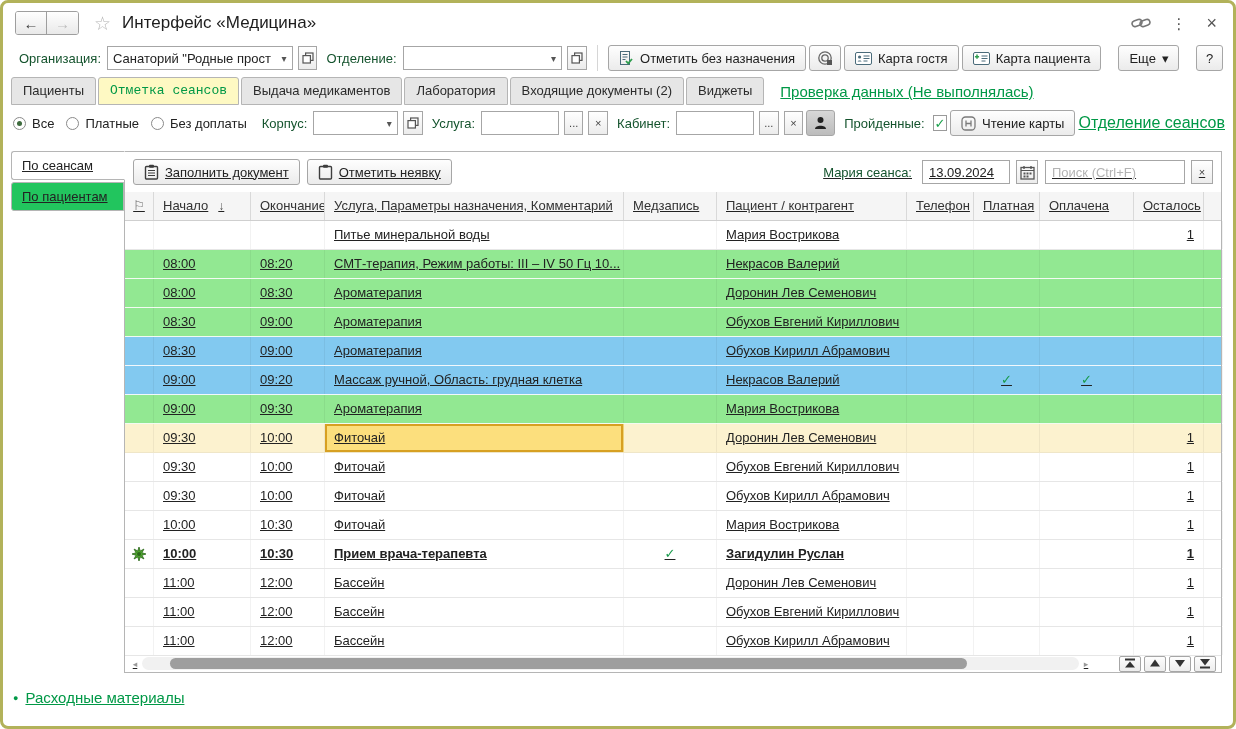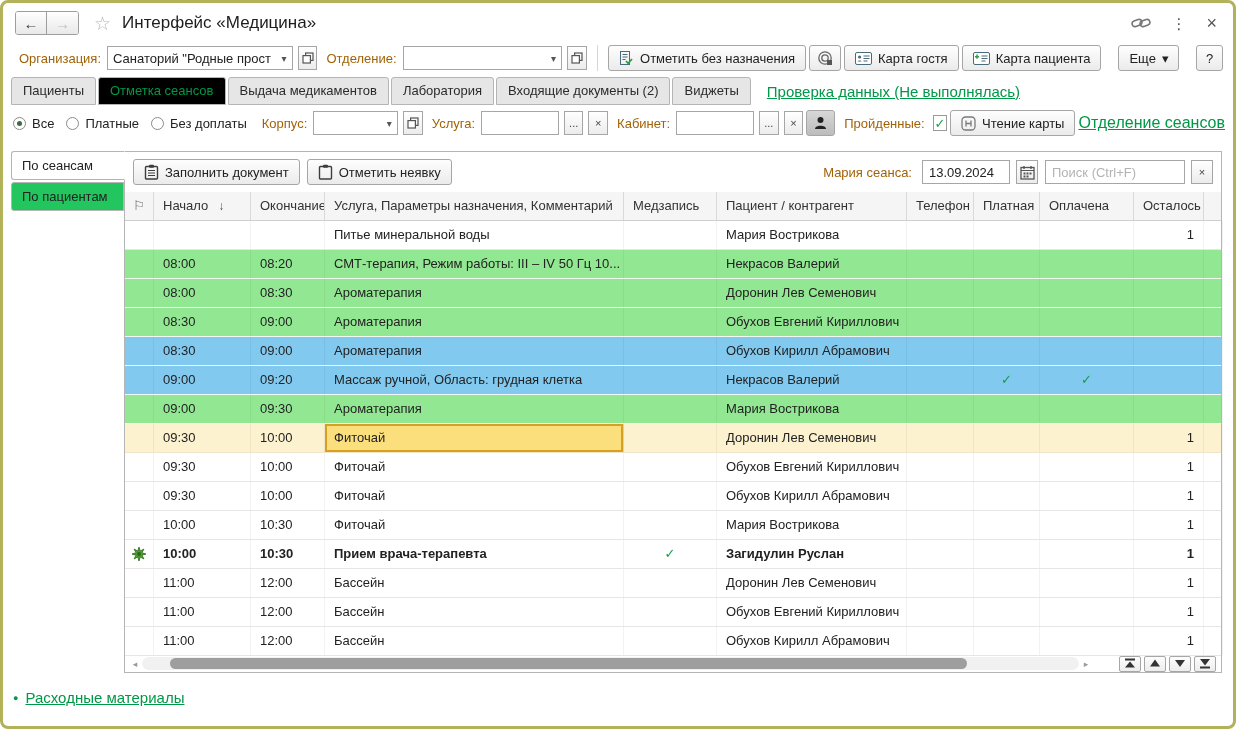--- a/index.html
+++ b/index.html
@@ -14,52 +14,52 @@
   .navbtn:last-child{border-right:none;}
   .navbtn.fwd{color:#bdbdbd;}
   .star{color:#b5b5b5;font-size:19px;margin:0 11px 0 15px;cursor:pointer;}
   .title{font-size:17px;font-weight:400;color:#1d1d1d;margin:0;white-space:nowrap;}
   .title-icons{margin-left:auto;display:flex;align-items:center;gap:20px;color:#555;}
   .kebab{font-size:15px;cursor:pointer;line-height:1;}
   .closex{font-size:18px;cursor:pointer;line-height:1;}
   .linkico{display:flex;align-items:center;cursor:pointer;}
   
   .cmdbar{display:flex;align-items:center;height:34px;padding:0 10px;gap:3px;}
-  .lbl{margin:0 3px 0 6px;white-space:nowrap;color:#a16207;}
+  .lbl{margin:0 3px 0 6px;white-space:nowrap;color:#14532d;}
   .field{display:flex;align-items:center;height:24px;border:1px solid #a6a6a6;background:#fff;}
   .field .val{flex:1;padding:0 5px;white-space:nowrap;overflow:hidden;}
   .field .dd{width:16px;text-align:center;color:#555;font-size:10px;cursor:pointer;flex:0 0 auto;}
   .sqbtn{width:22px;height:24px;border:1px solid #a6a6a6;background:linear-gradient(#fff,#ececec);display:inline-flex;
     align-items:center;justify-content:center;margin-left:2px;cursor:pointer;font-size:11px;color:#444;padding:0;}
   .btn{display:inline-flex;align-items:center;gap:6px;height:26px;padding:0 10px;border:1px solid #a6a6a6;border-radius:3px;
     background:linear-gradient(#fefefe,#ebebeb);font-size:13px;color:#222;cursor:pointer;white-space:nowrap;}
   .w188{width:188px;} .w182{width:182px;} .w96{width:96px;} .w88{width:88px;}
   .vsep{width:1px;height:26px;background:#d6d6d6;margin:0 7px;flex:0 0 auto;}
   .gap8{} .gap14{margin-left:14px;}
   
   .tabrow{display:flex;align-items:flex-end;height:30px;padding:0 10px 0 8px;}
   .tabs{display:flex;align-items:flex-end;}
   .tab{padding:5px 11px 6px;background:#e6e6e6;border:1px solid #b5b5b5;border-radius:3px 3px 0 0;margin-right:2px;
     cursor:pointer;color:#2b2b2b;white-space:nowrap;}
-  .tab.active{background:#000000;color:var(--accent_green,#009846);}
+  .tab.active{background:#fef9c3;color:var(--accent_green,#009846);font-family:Liberation Mono, monospace;}
   .glink{color:var(--accent_green,#009846);text-decoration:underline;cursor:pointer;white-space:nowrap;}
   .biglink{font-size:15px;}
   .tabrow .glink{margin-left:14px;margin-bottom:5px;}
   
   .filterbar{display:flex;align-items:center;height:36px;padding:0 8px;gap:3px;}
   .radios{display:flex;align-items:center;gap:12px;margin:0 6px 0 2px;}
   .radio{display:inline-flex;align-items:center;gap:6px;cursor:pointer;white-space:nowrap;}
   .rdot{width:13px;height:13px;border:1px solid #8a8a8a;border-radius:50%;background:#fff;position:relative;flex:0 0 auto;}
   .rdot.on::after{content:"";position:absolute;inset:3px;background:#3e6b3e;border-radius:50%;}
   .checkbox{width:16px;height:16px;border:1px solid #9a9a9a;background:#fff;display:inline-flex;align-items:center;
     justify-content:center;color:#18a04a;font-weight:bold;font-size:13px;cursor:pointer;margin-left:2px;}
   .personbtn{padding:0 7px;background:linear-gradient(#d7d7d7,#bcbcbc);}
   .flex-right{margin-left:auto;}
   
-  .workarea{display:flex;align-items:flex-start;margin:10px 11px 0 8px;height:522px;}
+  .workarea{display:flex;align-items:flex-start;margin:10px 11px 0 8px;height:522px;text-decoration:underline;}
   .side-tabs{width:113px;display:flex;flex-direction:column;z-index:2;flex:0 0 auto;}
   .side-tab{height:29px;line-height:27px;padding-left:10px;background:#22c55e;border:1px solid #b5b5b5;margin-bottom:2px;
     border-radius:3px 0 0 3px;cursor:pointer;white-space:nowrap;}
   .side-tab.active{background:#fff;border-right-color:#fff;margin-right:-1px;}
   .panel{flex:1;border:1px solid #b5b5b5;height:100%;display:flex;flex-direction:column;background:#fff;min-width:0;}
   .ptoolbar{display:flex;align-items:center;padding:7px 8px;gap:7px;}
   .ptoolbar .spacer{flex:1;}
   .ptoolbar input{height:24px;border:1px solid #a6a6a6;padding:0 6px;font:inherit;color:#222;outline:none;}
   .datein{width:88px;}
   .searchin{width:140px;}

